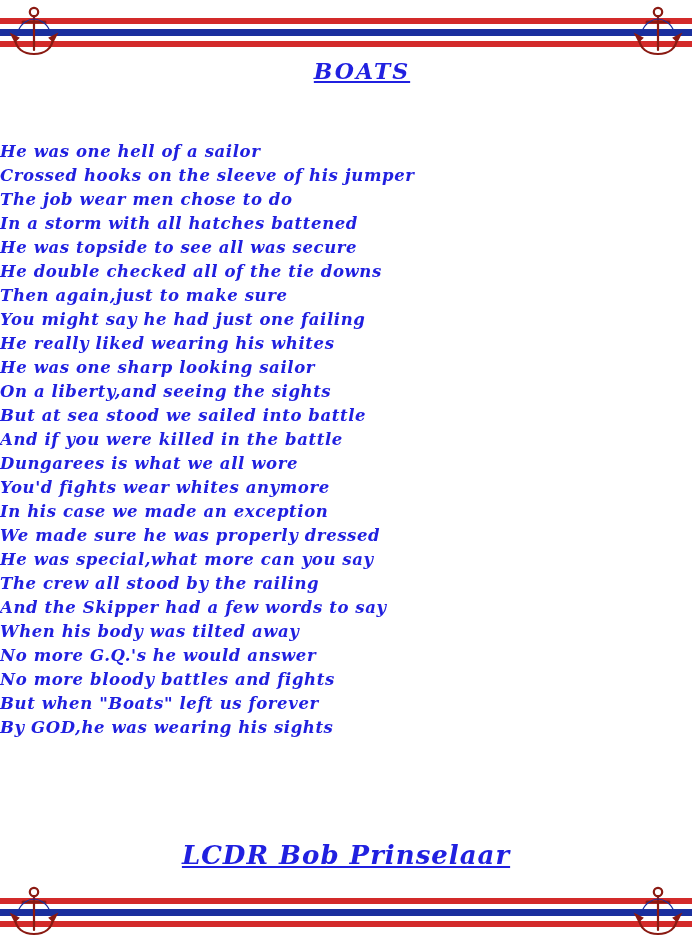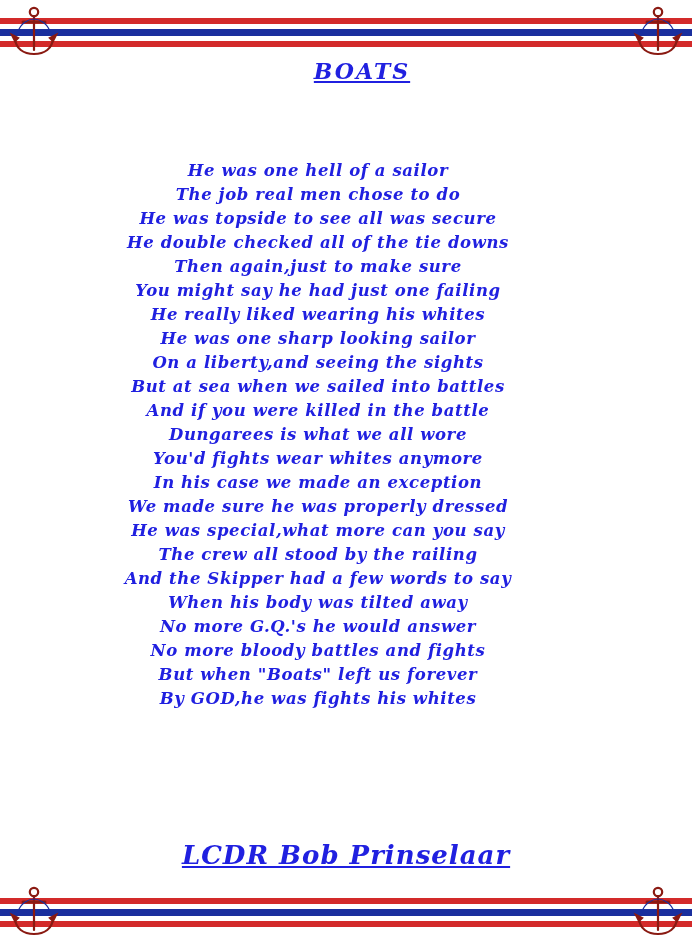--- a/index.html
+++ b/index.html
@@ -70,22 +70,21 @@
     letter-spacing: 2px;
     text-decoration: underline;
   }
 
   
   .poem {
     position: absolute;
     top: 140px;
     left: 0;
     width: 636px;
-    text-align: center;
-    margin-top: 19px;
+    text-align: left;
   }
   .poem-line {
     font-family: "DejaVu Serif", serif;
     font-size: 16.5px;
     font-weight: bold;
     font-style: italic;
     color: #2020e0;
     line-height: 24px;
     white-space: nowrap;
     letter-spacing: 0.6px;
@@ -186,39 +185,41 @@
       <g stroke="#1a2f9e" stroke-width="1.2" fill="none">
         <path d="M12 28 C14 20, 22 15, 28 15 C34 15, 42 20, 44 28"></path>
       </g>
     </svg>
   </div>
 
   <div class="title">BOATS</div>
 
   <div class="poem">
       <div class="poem-line">He was one hell of a sailor</div>
-      <div class="poem-line">The job real men chose to do</div>
+      <div class="poem-line">Crossed hooks on the sleeve of his jumper</div>
+      <div class="poem-line">The job wear men chose to do</div>
+      <div class="poem-line">In a storm with all hatches battened</div>
       <div class="poem-line">He was topside to see all was secure</div>
       <div class="poem-line">He double checked all of the tie downs</div>
       <div class="poem-line">Then again,just to make sure</div>
       <div class="poem-line">You might say he had just one failing</div>
       <div class="poem-line">He really liked wearing his whites</div>
       <div class="poem-line">He was one sharp looking sailor</div>
       <div class="poem-line">On a liberty,and seeing the sights</div>
-      <div class="poem-line">But at sea when we sailed into battles</div>
+      <div class="poem-line">But at sea stood we sailed into battle</div>
       <div class="poem-line">And if you were killed in the battle</div>
       <div class="poem-line">Dungarees is what we all wore</div>
       <div class="poem-line">You'd fights wear whites anymore</div>
       <div class="poem-line">In his case we made an exception</div>
       <div class="poem-line">We made sure he was properly dressed</div>
       <div class="poem-line">He was special,what more can you say</div>
       <div class="poem-line">The crew all stood by the railing</div>
       <div class="poem-line">And the Skipper had a few words to say</div>
       <div class="poem-line">When his body was tilted away</div>
       <div class="poem-line">No more G.Q.'s he would answer</div>
       <div class="poem-line">No more bloody battles and fights</div>
       <div class="poem-line">But when "Boats" left us forever</div>
-      <div class="poem-line">By GOD,he was fights his whites</div>
+      <div class="poem-line">By GOD,he was wearing his sights</div>
     </div>
 
   <div class="signature">LCDR  Bob Prinselaar</div>
 
 </div>
 
 </body></html>

